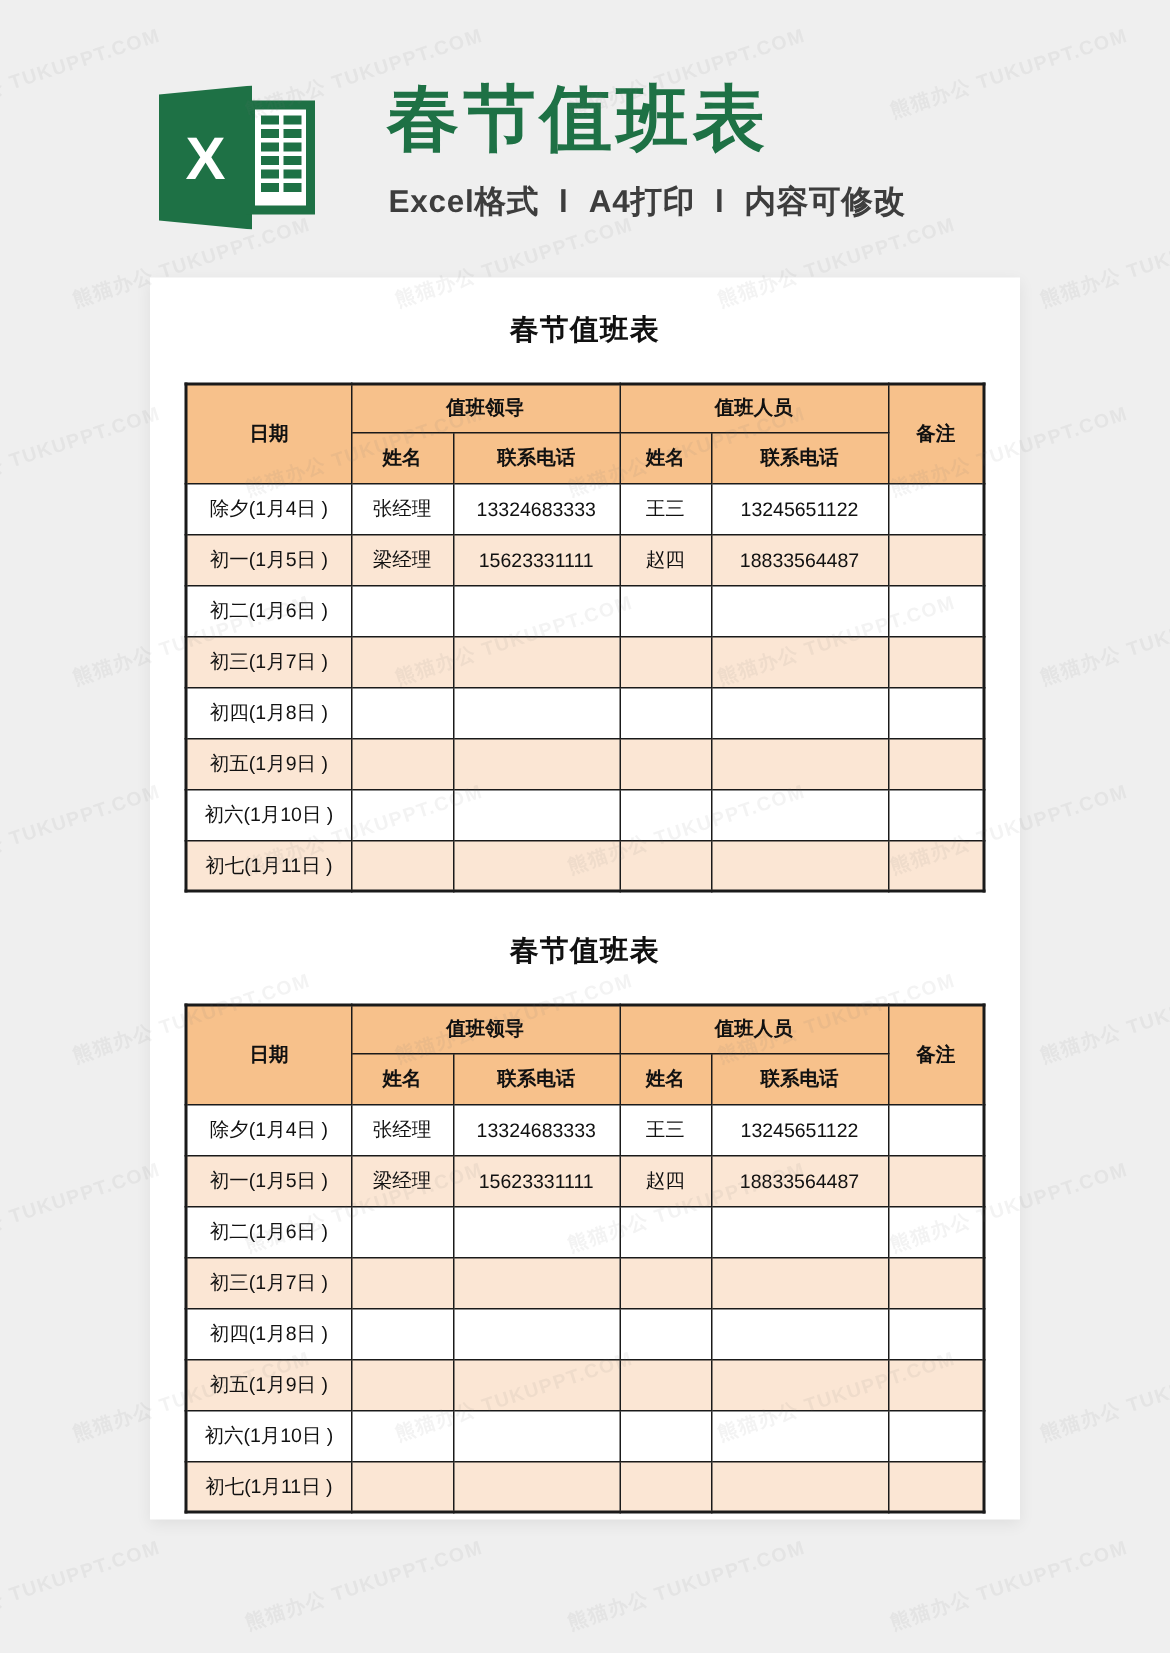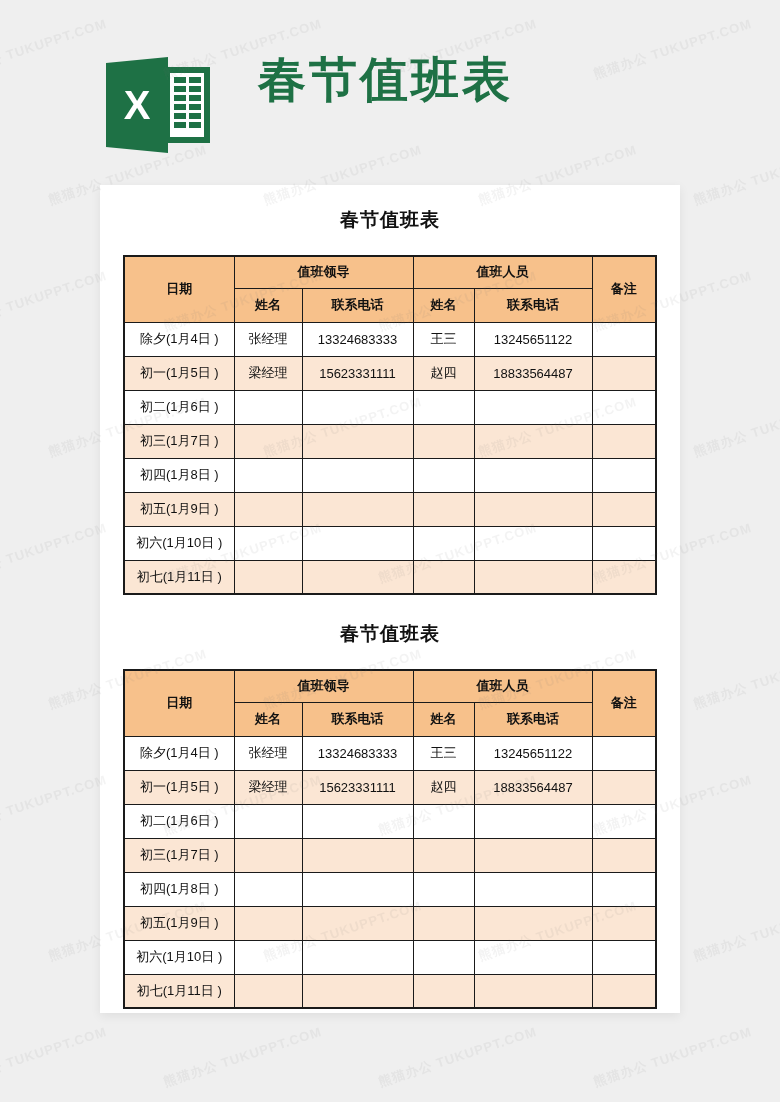--- a/index.html
+++ b/index.html
@@ -143,20 +143,27 @@
           <rect x="83" y="56" width="12" height="6"></rect>
         <rect x="68" y="65" width="12" height="6"></rect>
           <rect x="83" y="65" width="12" height="6"></rect>
       </g>
       <text x="31" y="62" font-family="Liberation Sans, sans-serif" font-size="40" font-weight="700" fill="#ffffff" text-anchor="middle">X</text>
     </svg>
   </div>
 
   <div class="banner-title">春节值班表</div>
 
+  <div class="banner-sub">
+    <span>Excel格式</span>
+    <span class="sep">l</span>
+    <span>A4打印</span>
+    <span class="sep">l</span>
+    <span>内容可修改</span>
+  </div>
 </div>
 
 <div class="doc-card">
 
   <div class="sheet" style="padding-top:22px;">
     <div class="sheet-title">春节值班表</div>
     <table class="duty" style="margin-top:22px;">
       <colgroup>
         <col class="col-date">
           <col class="col-lname">

